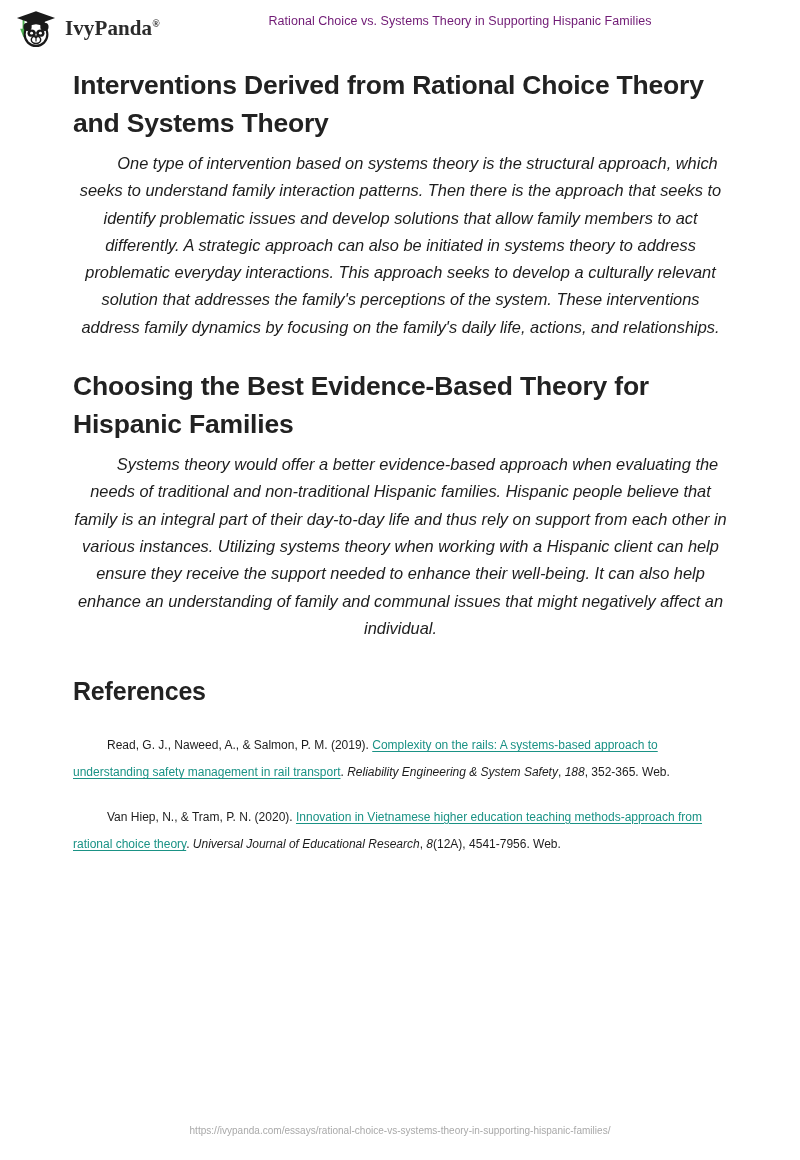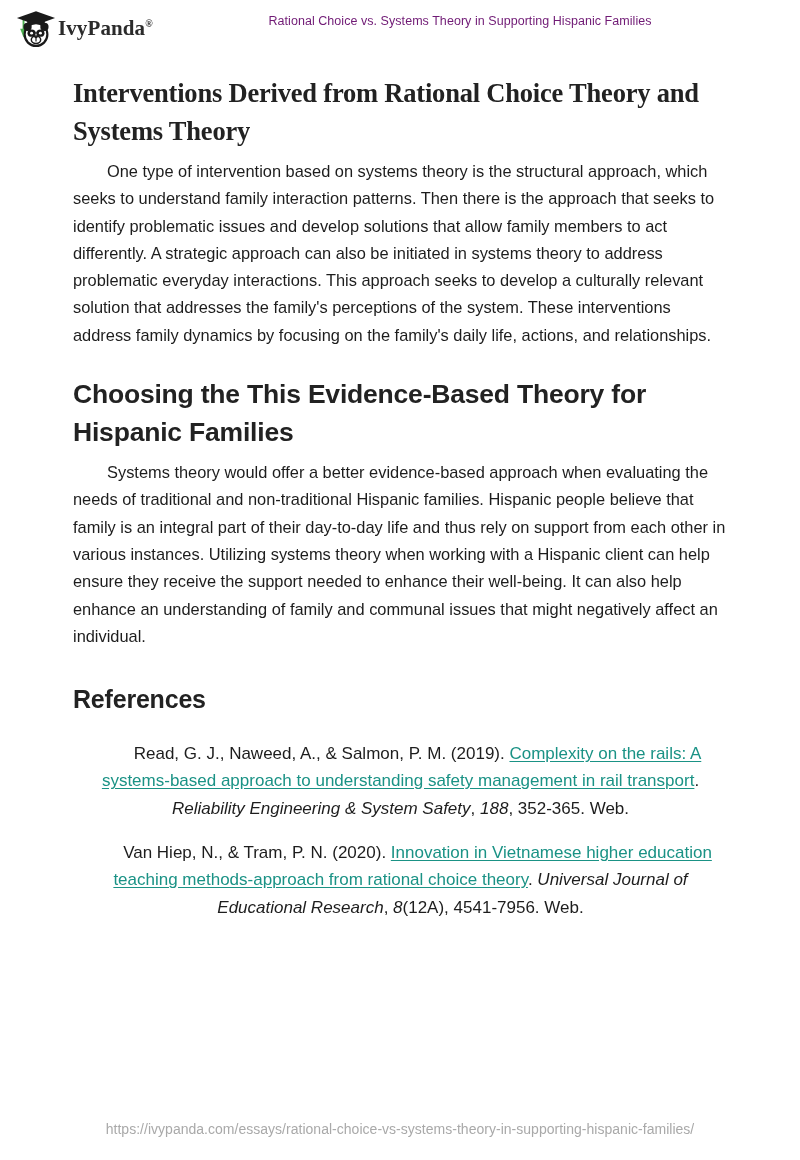--- a/index.html
+++ b/index.html
@@ -21,20 +21,21 @@
     position: relative;
     height: 56px;
     width: 100%;
   }
   .brand {
     position: absolute;
     left: 14px;
     top: 8px;
     display: flex;
     align-items: center;
+    gap: 7px;
   }
   .brand-logo {
     width: 44px;
     height: 40px;
     display: block;
   }
   .brand-name {
     font-family: "Liberation Serif", serif;
     font-weight: bold;
     font-size: 21px;
@@ -72,66 +73,64 @@
 
   h1.section-heading {
     font-size: 26.5px;
     line-height: 38px;
     font-weight: bold;
     color: #222222;
     margin: 0 0 8px 0;
     letter-spacing: -0.2px;
   }
   h1.section-heading.first {
-    margin-top: 8px;
-    font-family: Liberation Serif, serif;
   }
   h1.section-heading.refs {
     font-size: 25px;
     margin-top: 30px;
     margin-bottom: 22px;
   }
 
   p.body-text {
     font-size: 16.4px;
     line-height: 27.3px;
     margin: 0 0 26px 0;
     text-indent: 34px;
     color: #1d1d1d;
-    text-align: left;
+    text-align: center;
+    font-style: italic;
   }
 
   p.reference {
-    font-size: 17px;
+    font-size: 12px;
     line-height: 27.3px;
     margin: 0 0 17px 0;
     text-indent: 34px;
     color: #1d1d1d;
-    text-align: center;
   }
   p.reference .ref-link {
     color: #1a9285;
     text-decoration: underline;
     text-underline-offset: 2px;
     cursor: pointer;
   }
   p.reference .ital {
     font-style: italic;
   }
 
   
   .page-footer {
     position: absolute;
     left: 0;
     right: 0;
     bottom: 22px;
     text-align: center;
   }
   .footer-url {
-    font-size: 14px;
+    font-size: 10px;
     color: #a9a9a9;
     font-family: "Liberation Sans", sans-serif;
     letter-spacing: 0.02px;
   }
 </style>
 </head>
 <body>
 
 <div class="page-header">
 
@@ -167,21 +166,21 @@
 
   <div class="header-title">Rational Choice vs. Systems Theory in Supporting Hispanic Families</div>
 </div>
 
 <div class="content">
 
   <h1 class="section-heading first">Interventions Derived from Rational Choice Theory and Systems Theory</h1>
 
   <p class="body-text">One type of intervention based on systems theory is the structural approach, which seeks to understand family interaction patterns. Then there is the approach that seeks to identify problematic issues and develop solutions that allow family members to act differently. A strategic approach can also be initiated in systems theory to address problematic everyday interactions. This approach seeks to develop a culturally relevant solution that addresses the family's perceptions of the system. These interventions address family dynamics by focusing on the family's daily life, actions, and relationships.</p>
 
-  <h1 class="section-heading">Choosing the This Evidence-Based Theory for Hispanic Families</h1>
+  <h1 class="section-heading">Choosing the Best Evidence-Based Theory for Hispanic Families</h1>
 
   <p class="body-text">Systems theory would offer a better evidence-based approach when evaluating the needs of traditional and non-traditional Hispanic families. Hispanic people believe that family is an integral part of their day-to-day life and thus rely on support from each other in various instances. Utilizing systems theory when working with a Hispanic client can help ensure they receive the support needed to enhance their well-being. It can also help enhance an understanding of family and communal issues that might negatively affect an individual.</p>
 
   <h1 class="section-heading refs">References</h1>
 
   <p class="reference">
     <span>Read, G. J., Naweed, A., &amp; Salmon, P. M. (2019). </span><a class="ref-link">Complexity on the rails: A systems-based approach to understanding safety management in rail transport</a><span>. </span><span class="ital">Reliability Engineering &amp; System Safety</span><span>, </span><span class="ital">188</span><span>, 352-365. Web.</span>
   </p>
 
   <p class="reference">

